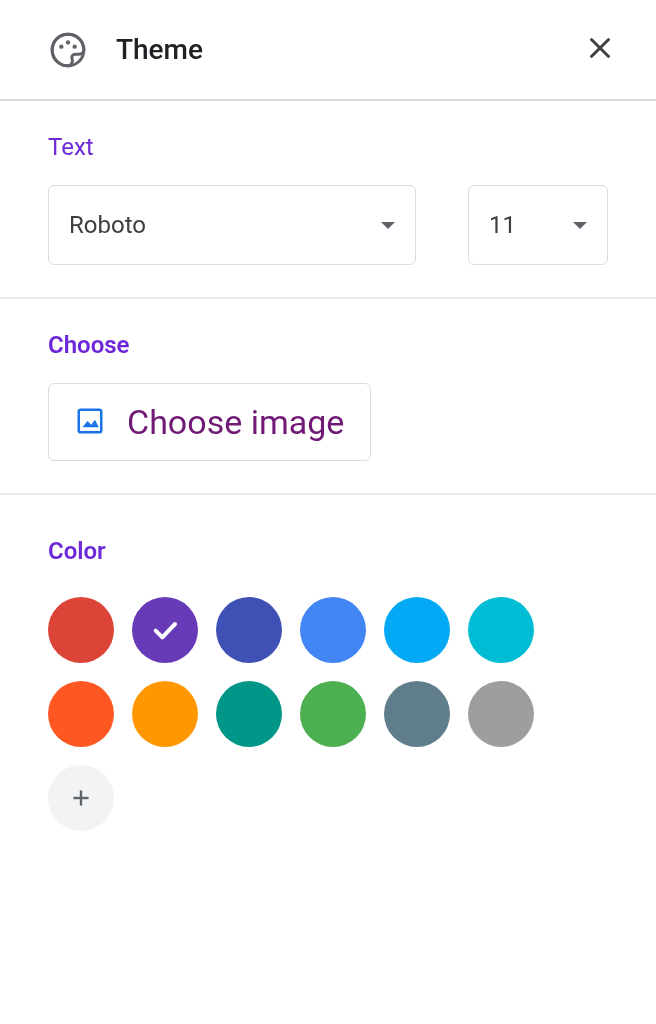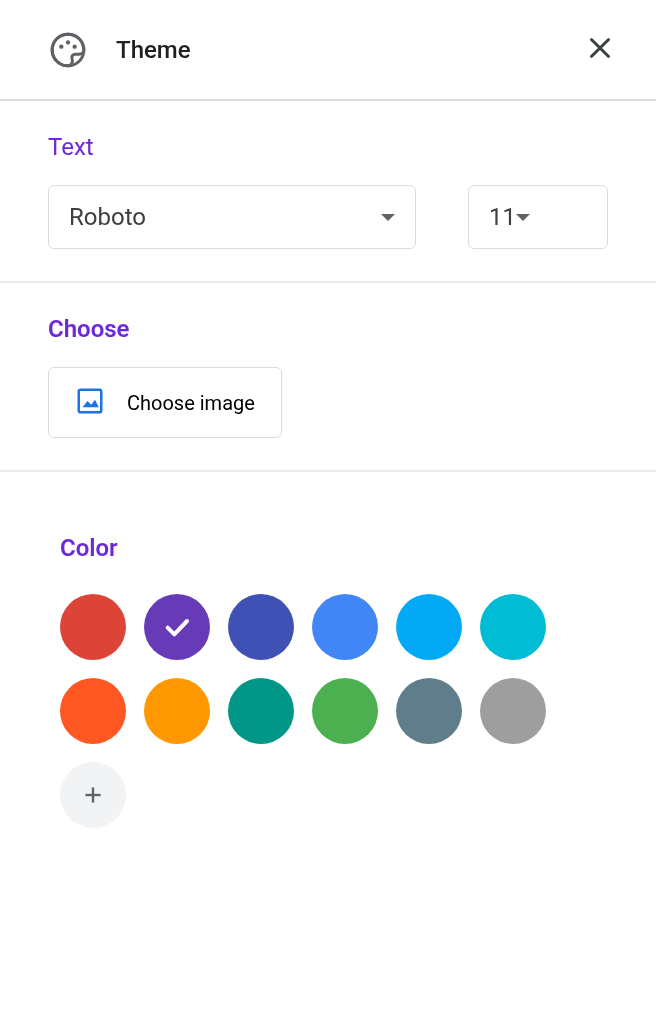--- a/index.html
+++ b/index.html
@@ -18,21 +18,21 @@
       align-items: center;
       padding: 24px 32px 24px 48px;
       border-bottom: 2px solid #dadce0;
     }
     .panel-header .icon-wrap {
       margin-right: 28px;
       display: flex;
       align-items: center;
     }
     .panel-title {
-      font-size: 24px;
+      font-size: 28px;
       font-weight: 500;
       color: #202124;
       letter-spacing: 0;
     }
     .spacer {
       flex: 1;
     }
     .close-btn {
       background: none;
       border: none;
@@ -57,60 +57,59 @@
     }
     .text-controls {
       display: flex;
       gap: 20px;
     }
     .dropdown {
       display: flex;
       align-items: center;
       border: 1.5px solid #dadce0;
       border-radius: 6px;
-      height: 64px;
+      height: 80px;
       padding: 0 20px;
       cursor: pointer;
       font-size: 24px;
       color: #3c4043;
     }
     .dropdown.font {
       flex: 1;
       justify-content: space-between;
     }
     .dropdown.size {
       width: 140px;
-      justify-content: flex-start;
+      justify-content: space-between;
       margin-left: 32px;
     }
     .caret-down {
       width: 0;
       height: 0;
       border-left: 7px solid transparent;
       border-right: 7px solid transparent;
       border-top: 7px solid #5f6368;
     }
     .choose-image-btn {
       display: inline-flex;
       align-items: center;
       border: 1.5px solid #dadce0;
       border-radius: 6px;
       padding: 18px 26px;
       background: none;
       cursor: pointer;
       gap: 22px;
     }
     .choose-image-btn .label {
-      font-size: 20px;
-      color: #000000;
+      font-size: 34px;
+      color: #701a75;
       font-weight: 400;
     }
     .color-section {
-      padding: 42px 60px;
-      margin-top: 20px;
+      padding: 42px 48px;
     }
     .color-grid {
       display: flex;
       flex-wrap: wrap;
       gap: 18px;
       max-width: 520px;
     }
     .color-swatch {
       width: 66px;
       height: 66px;

